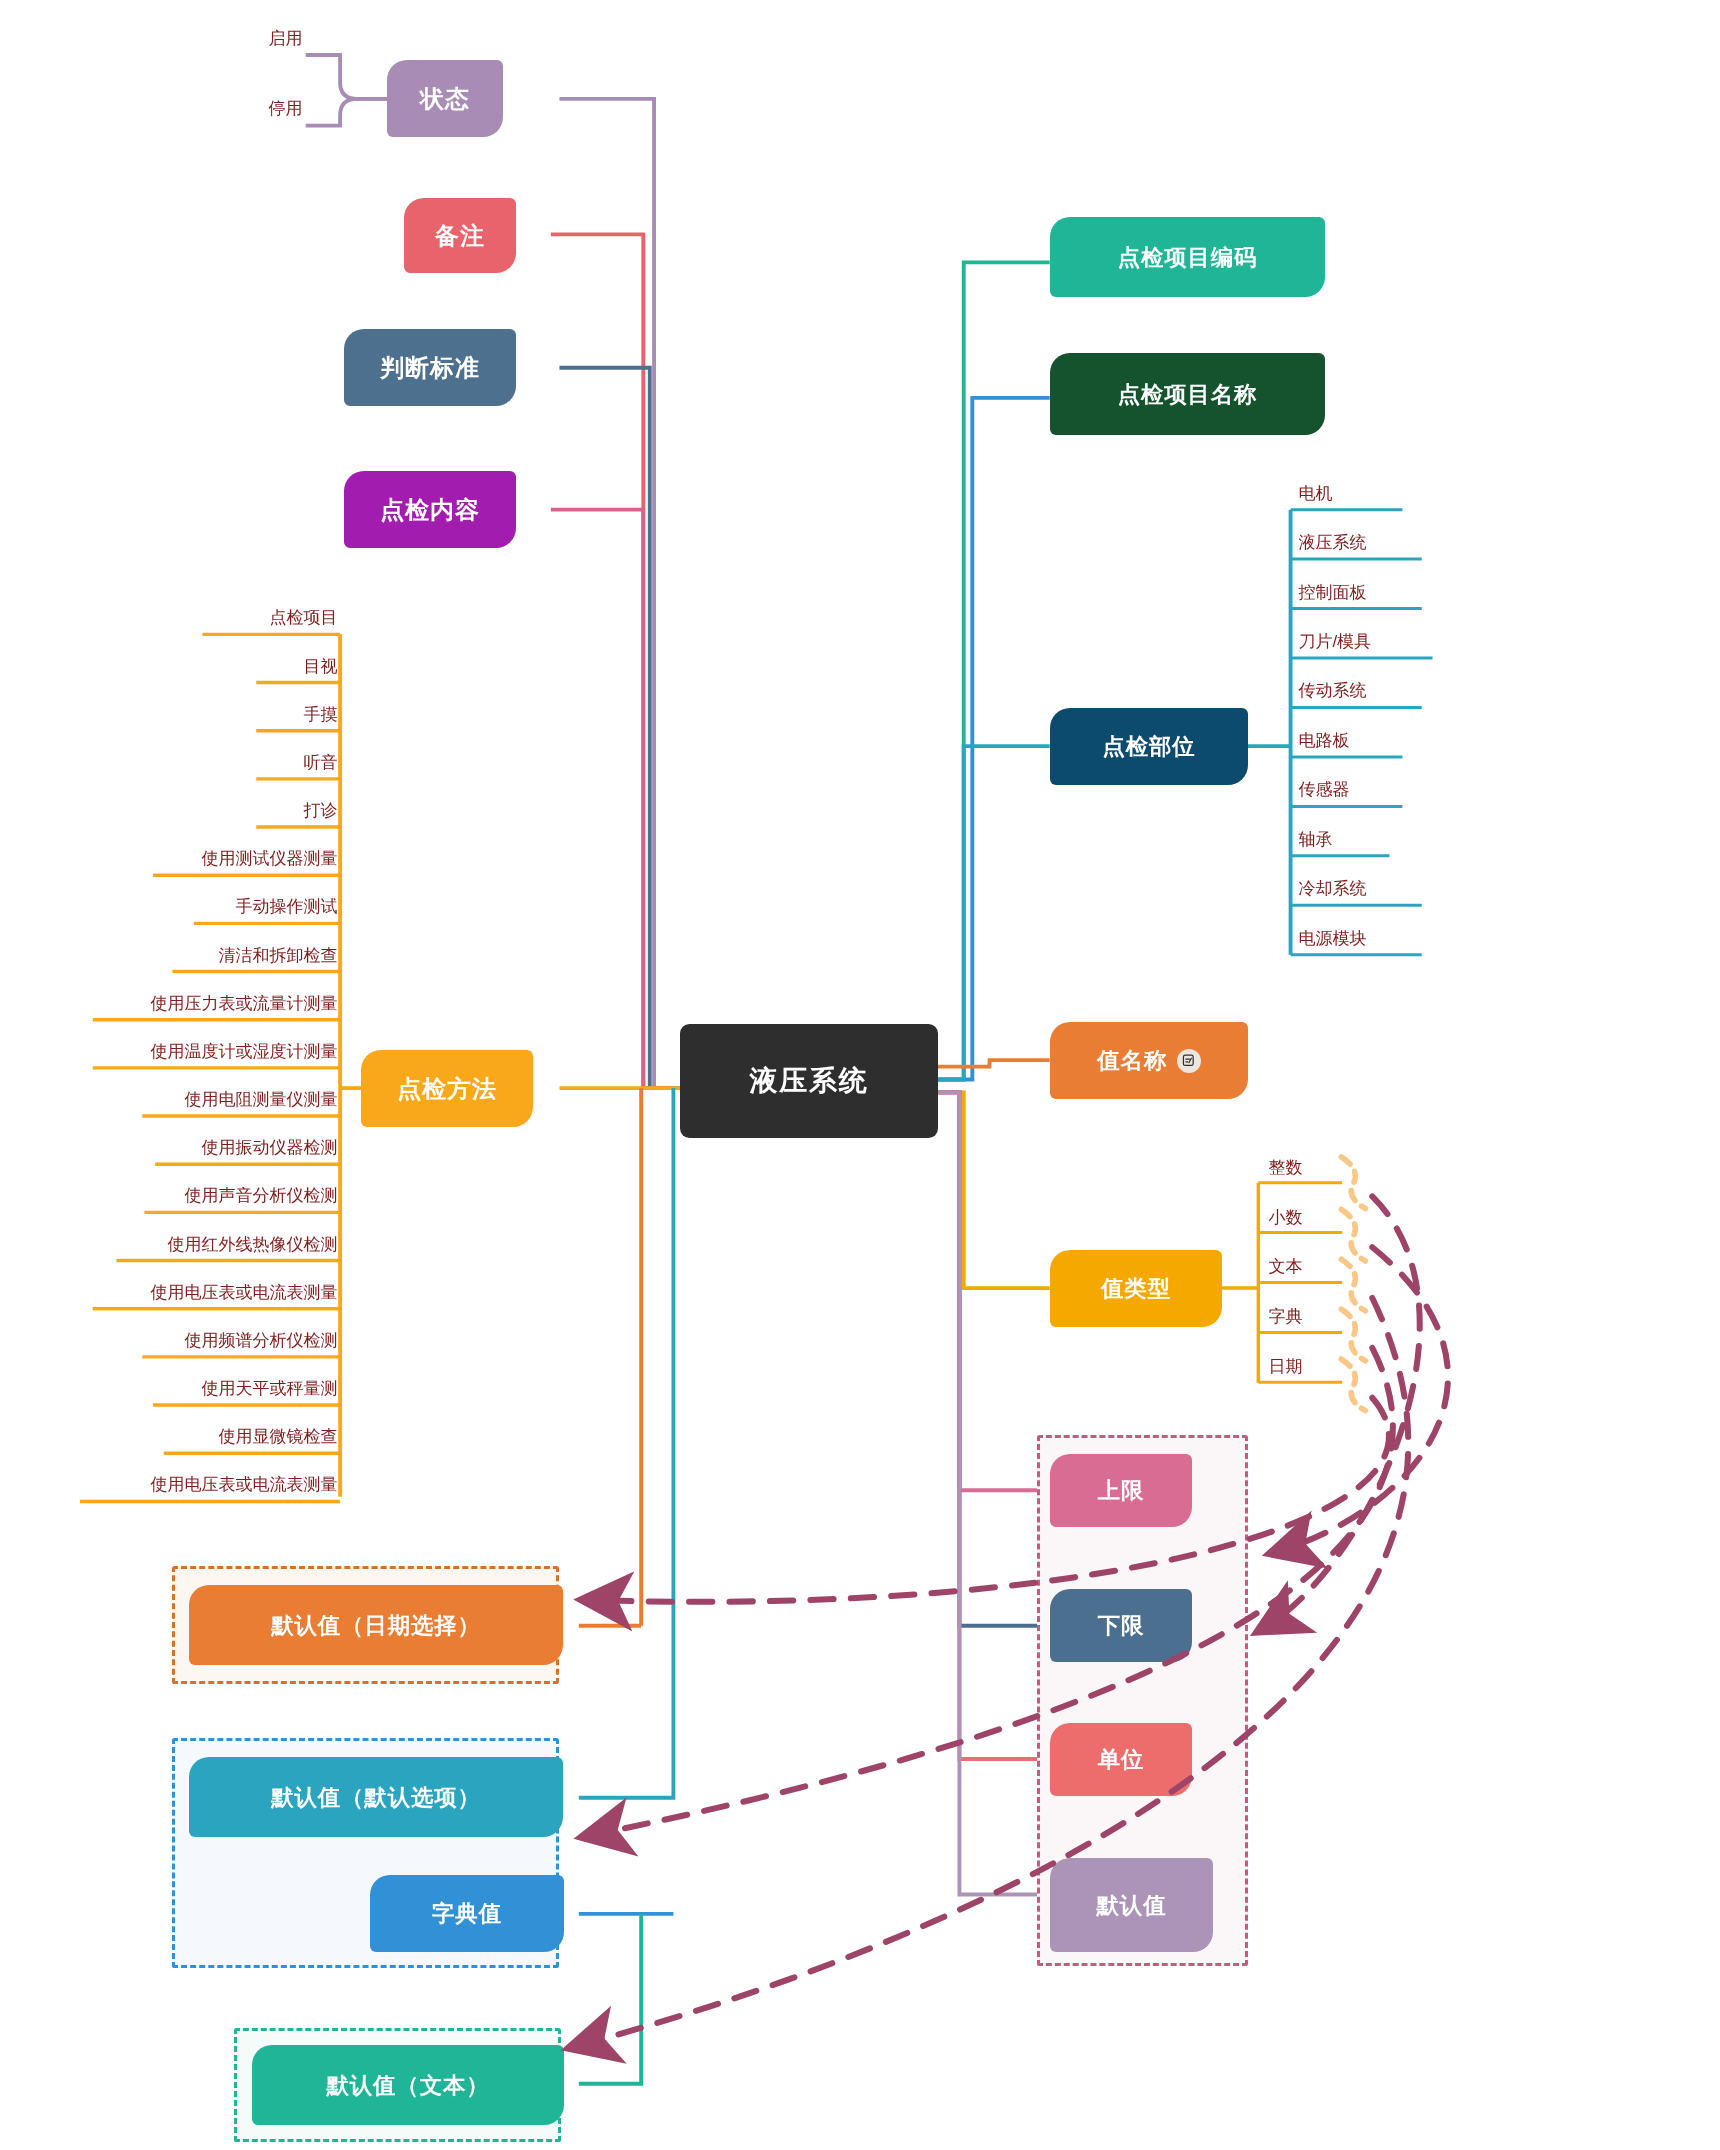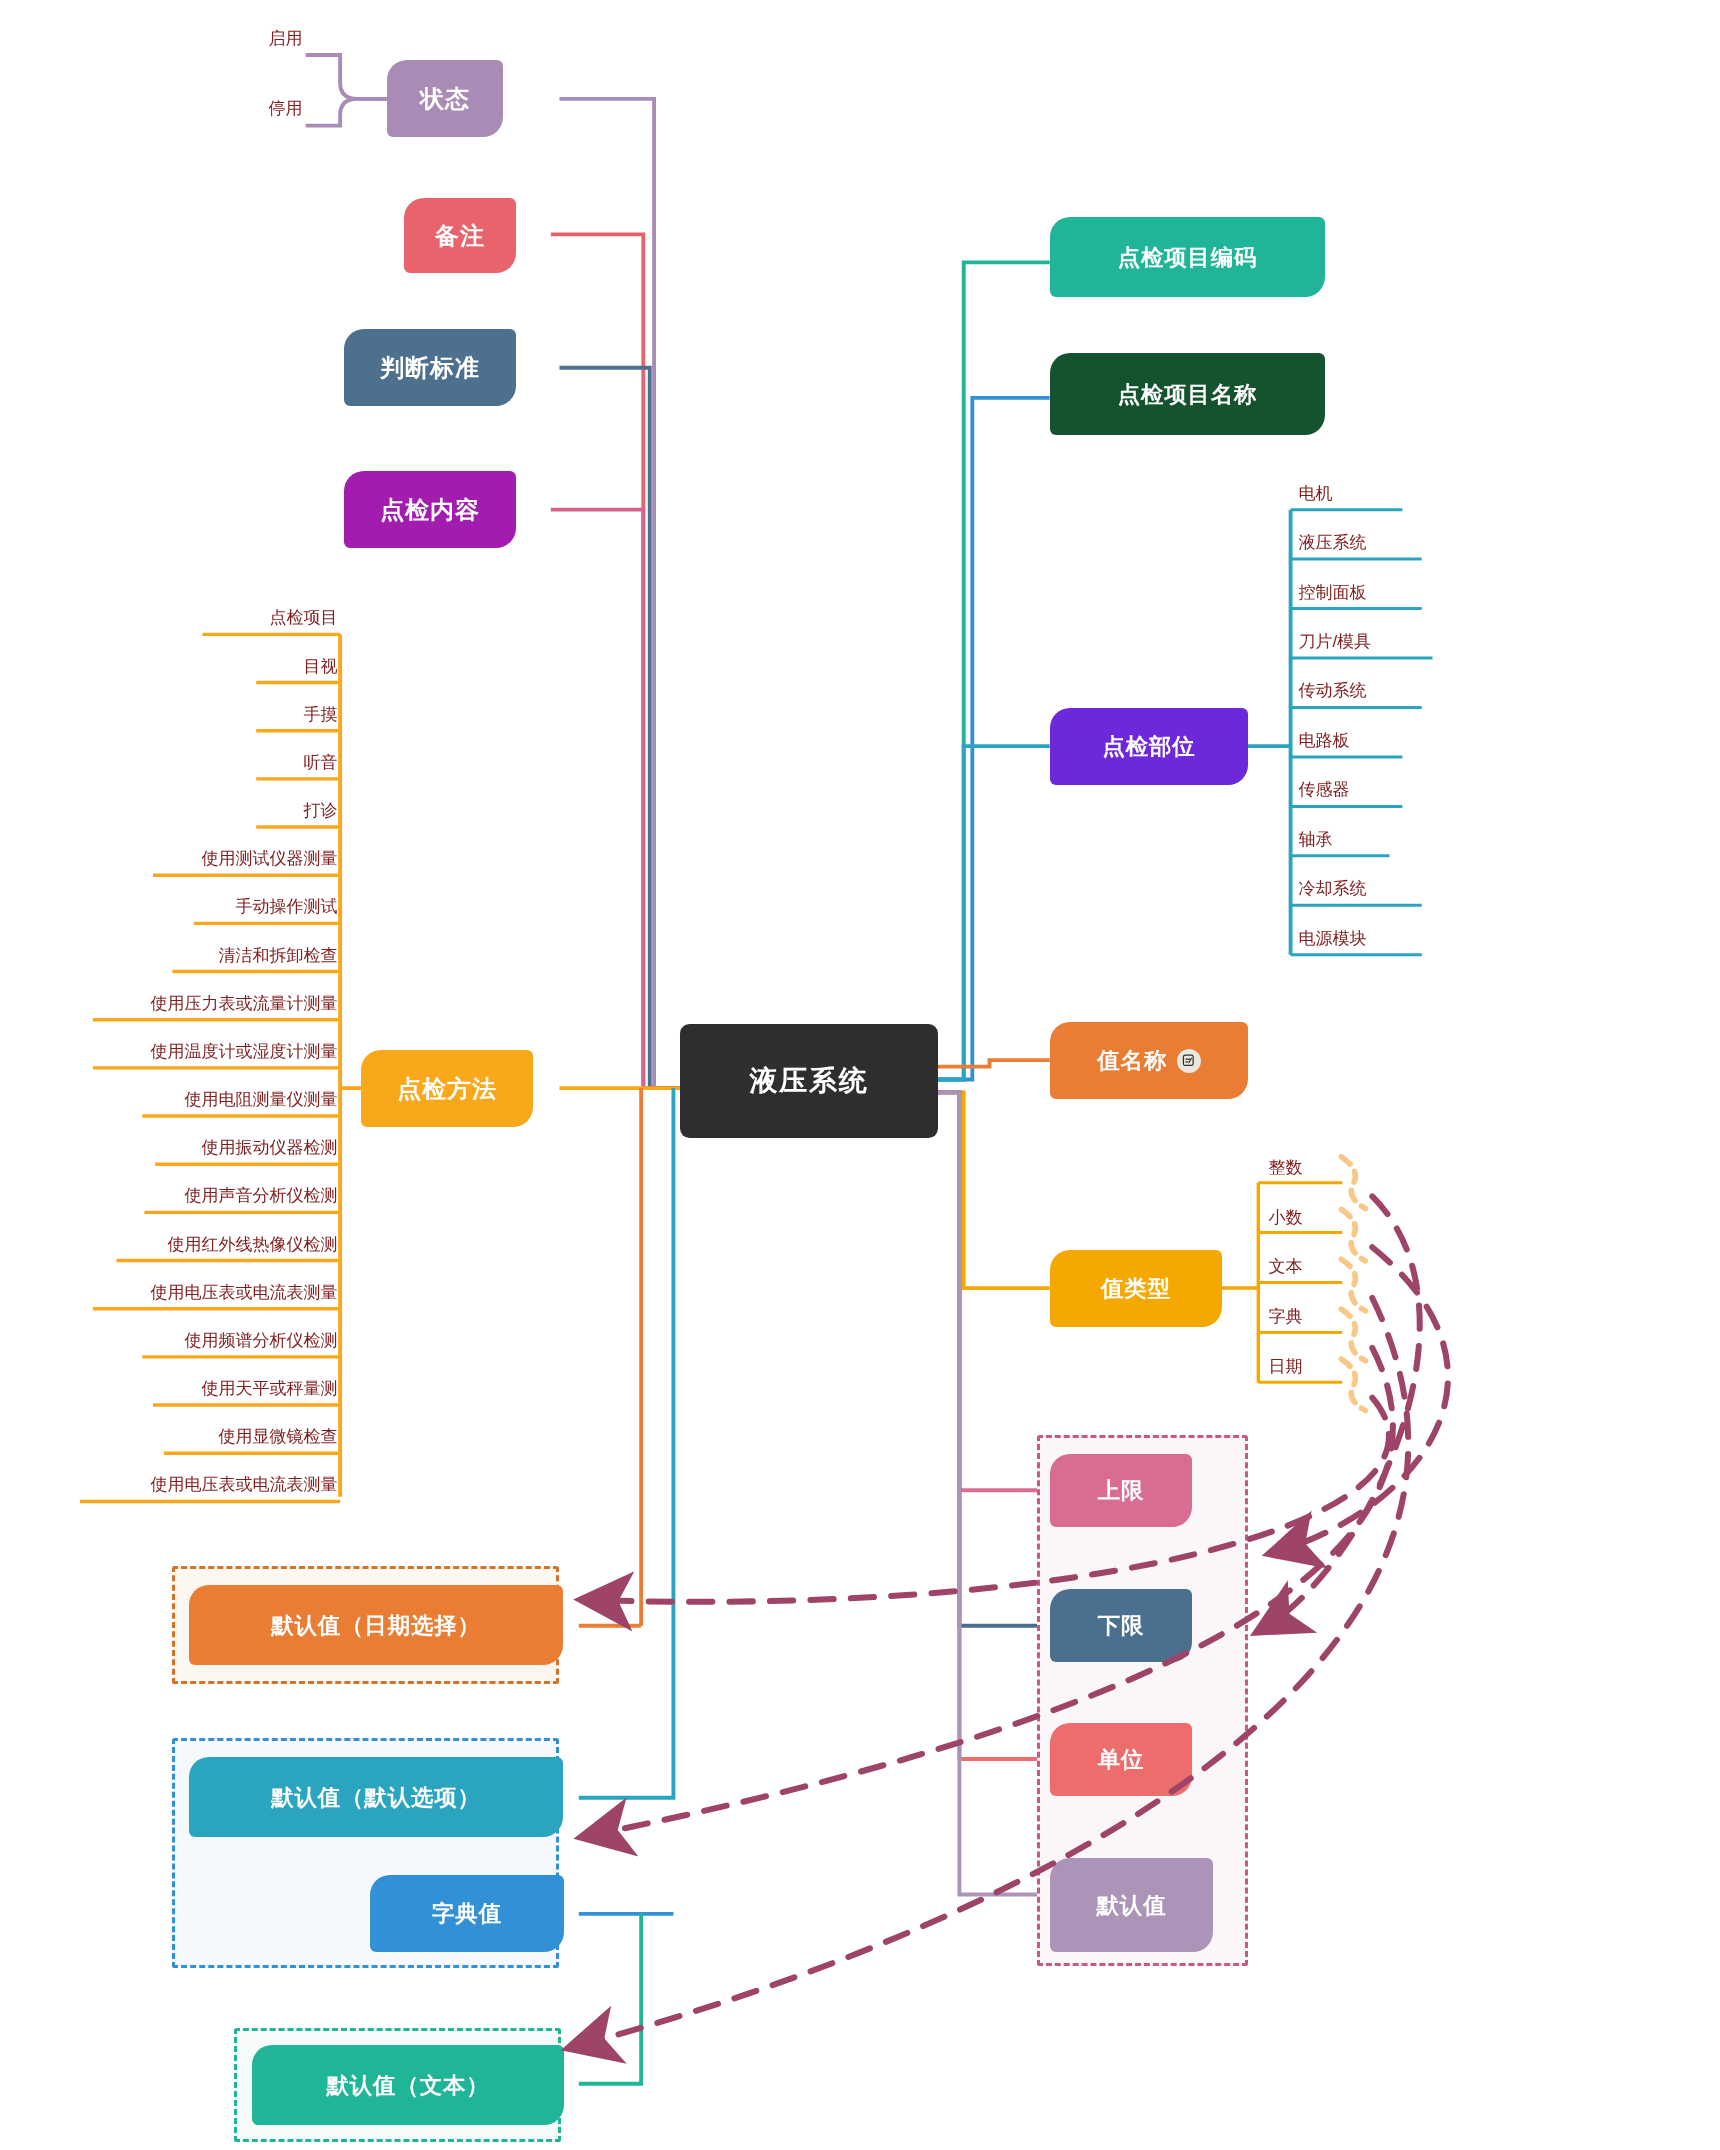--- a/index.html
+++ b/index.html
@@ -278,21 +278,21 @@
   <div class="leaf" style="left:67px;top:1471px;width:273px;height:30px;">
       <span>使用电压表或电流表测量</span>
     </div>
 
   <div class="node mid" style="left:1050px;top:217px;width:275px;height:80px;background:#1fb596;">
     <span>点检项目编码</span>
   </div>
   <div class="node mid" style="left:1050px;top:353px;width:275px;height:82px;background:#14532d;">
     <span>点检项目名称</span>
   </div>
-  <div class="node mid" style="left:1050px;top:708px;width:198px;height:77px;background:#6d28d9;">
+  <div class="node mid" style="left:1050px;top:708px;width:198px;height:77px;background:#0c4a6e;">
     <span>点检部位</span>
   </div>
   <div class="node mid" style="left:1050px;top:1022px;width:198px;height:77px;background:#e87d33;">
     <span>值名称</span>
     <span class="note-icon">
       <svg width="14.6" height="14.6" viewBox="0 0 24 24" fill="none" stroke="#2e2e2e" stroke-width="2" stroke-linecap="round" stroke-linejoin="round">
         <rect x="4" y="3.5" width="16" height="17" rx="3"></rect>
         <line x1="8" y1="10" x2="14" y2="10"></line>
         <line x1="8" y1="14.5" x2="11" y2="14.5"></line>
         <line x1="17" y1="8.5" x2="13" y2="16"></line>

